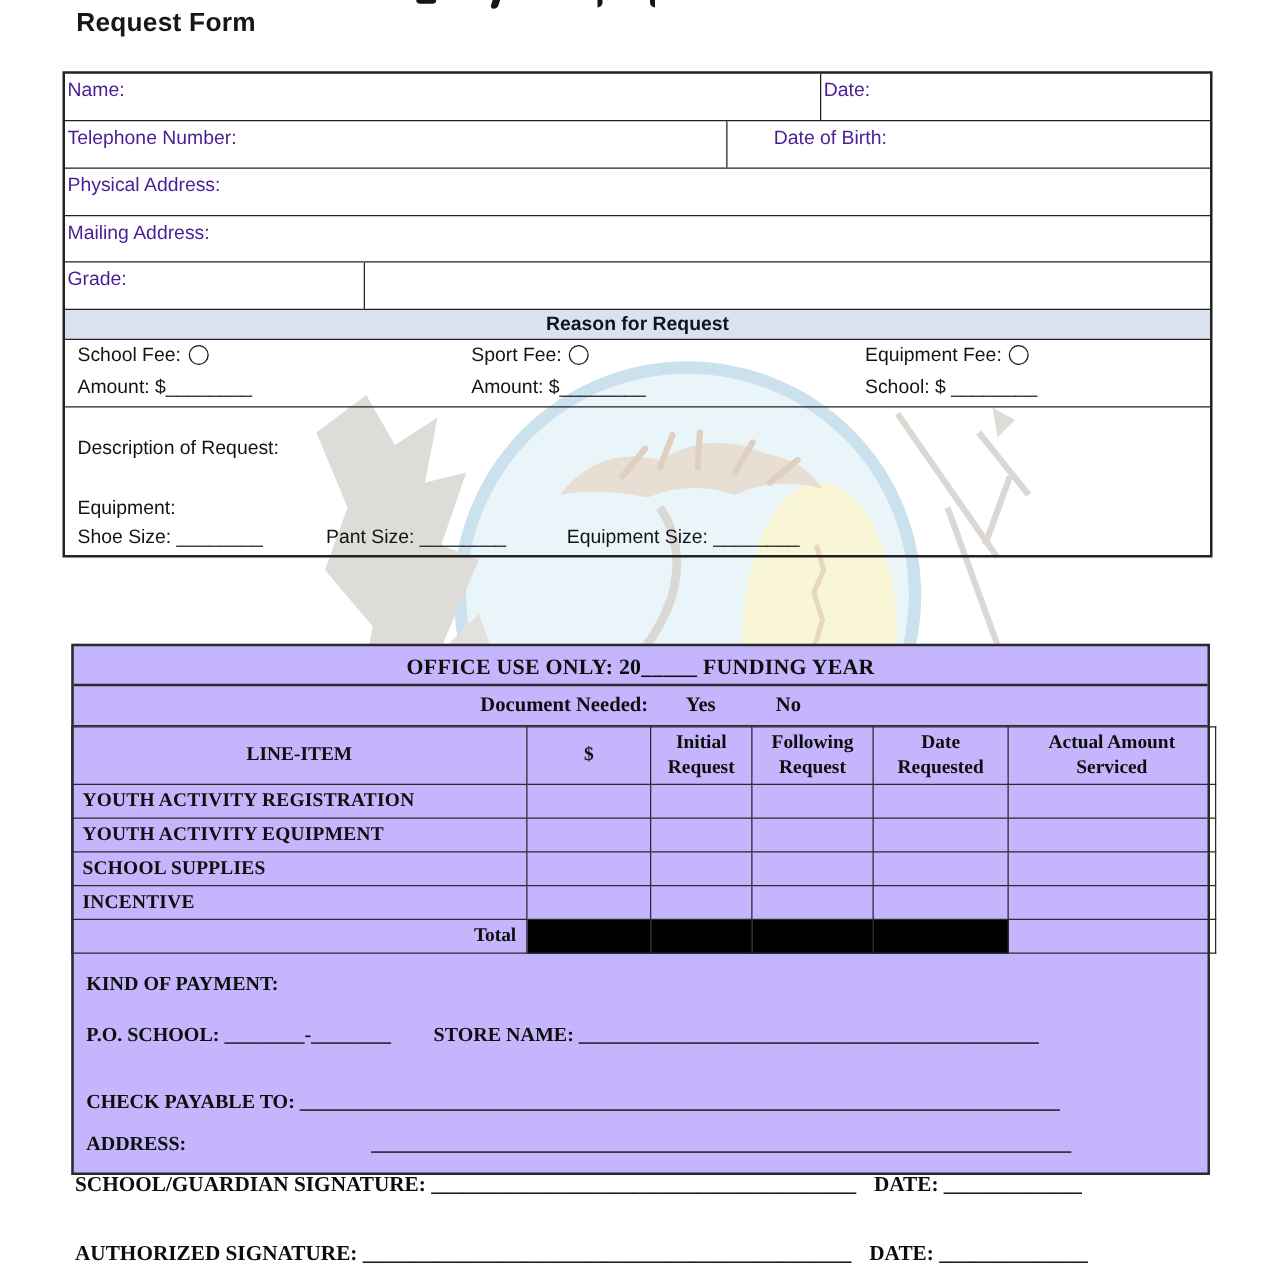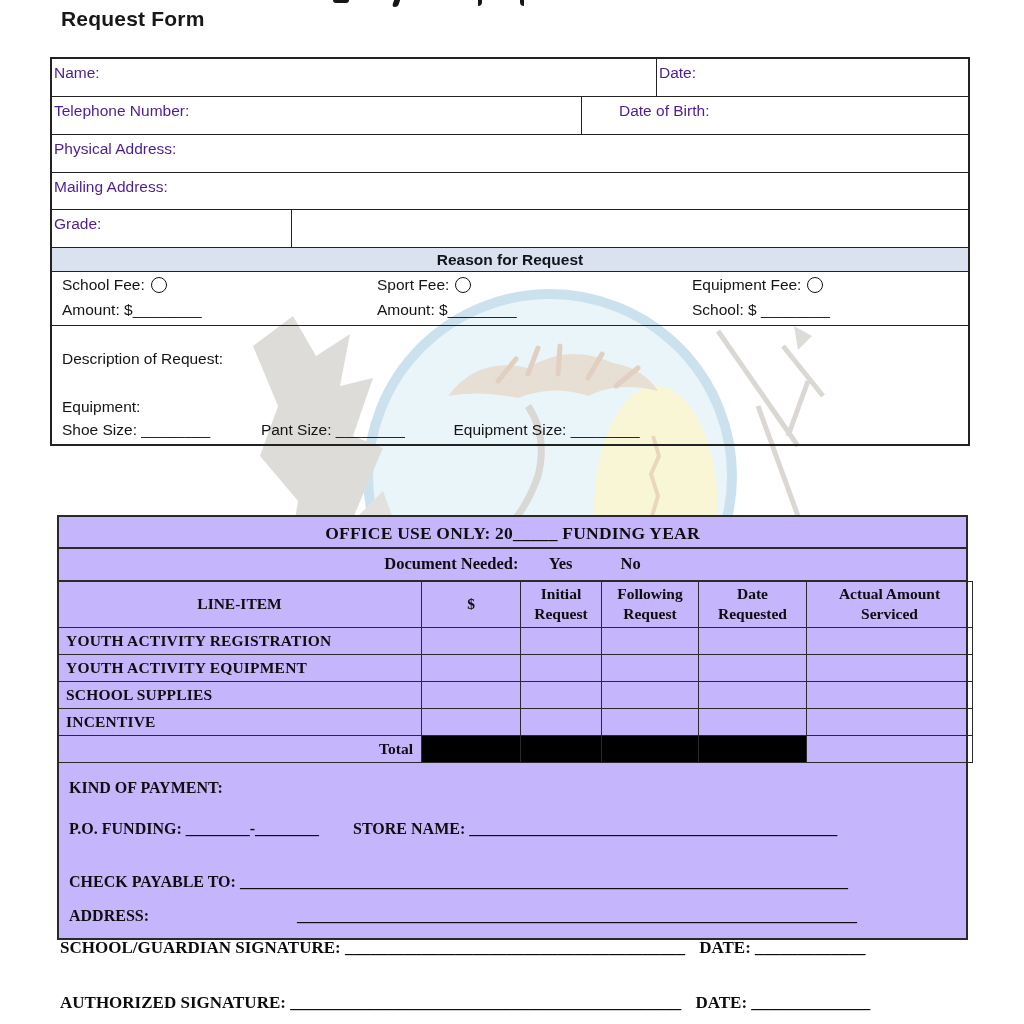--- a/index.html
+++ b/index.html
@@ -217,21 +217,21 @@
         <td class="black"></td>
         <td class="black"></td>
         <td></td>
       </tr>
     </tbody>
   </table>
 
   <div class="pay-line k-kind">KIND OF PAYMENT:</div>
 
   <div class="pay-line k-po">
-    <span>P.O. FUNDING:</span>
+    <span>P.O. SCHOOL:</span>
     <span class="blank">________-________</span>
     <span class="sp-store"></span>
     <span>STORE NAME:</span>
     <span class="blank">______________________________________________</span>
   </div>
 
   <div class="pay-line k-check">
     <span>CHECK PAYABLE TO:</span>
     <span class="blank">____________________________________________________________________________</span>
   </div>

